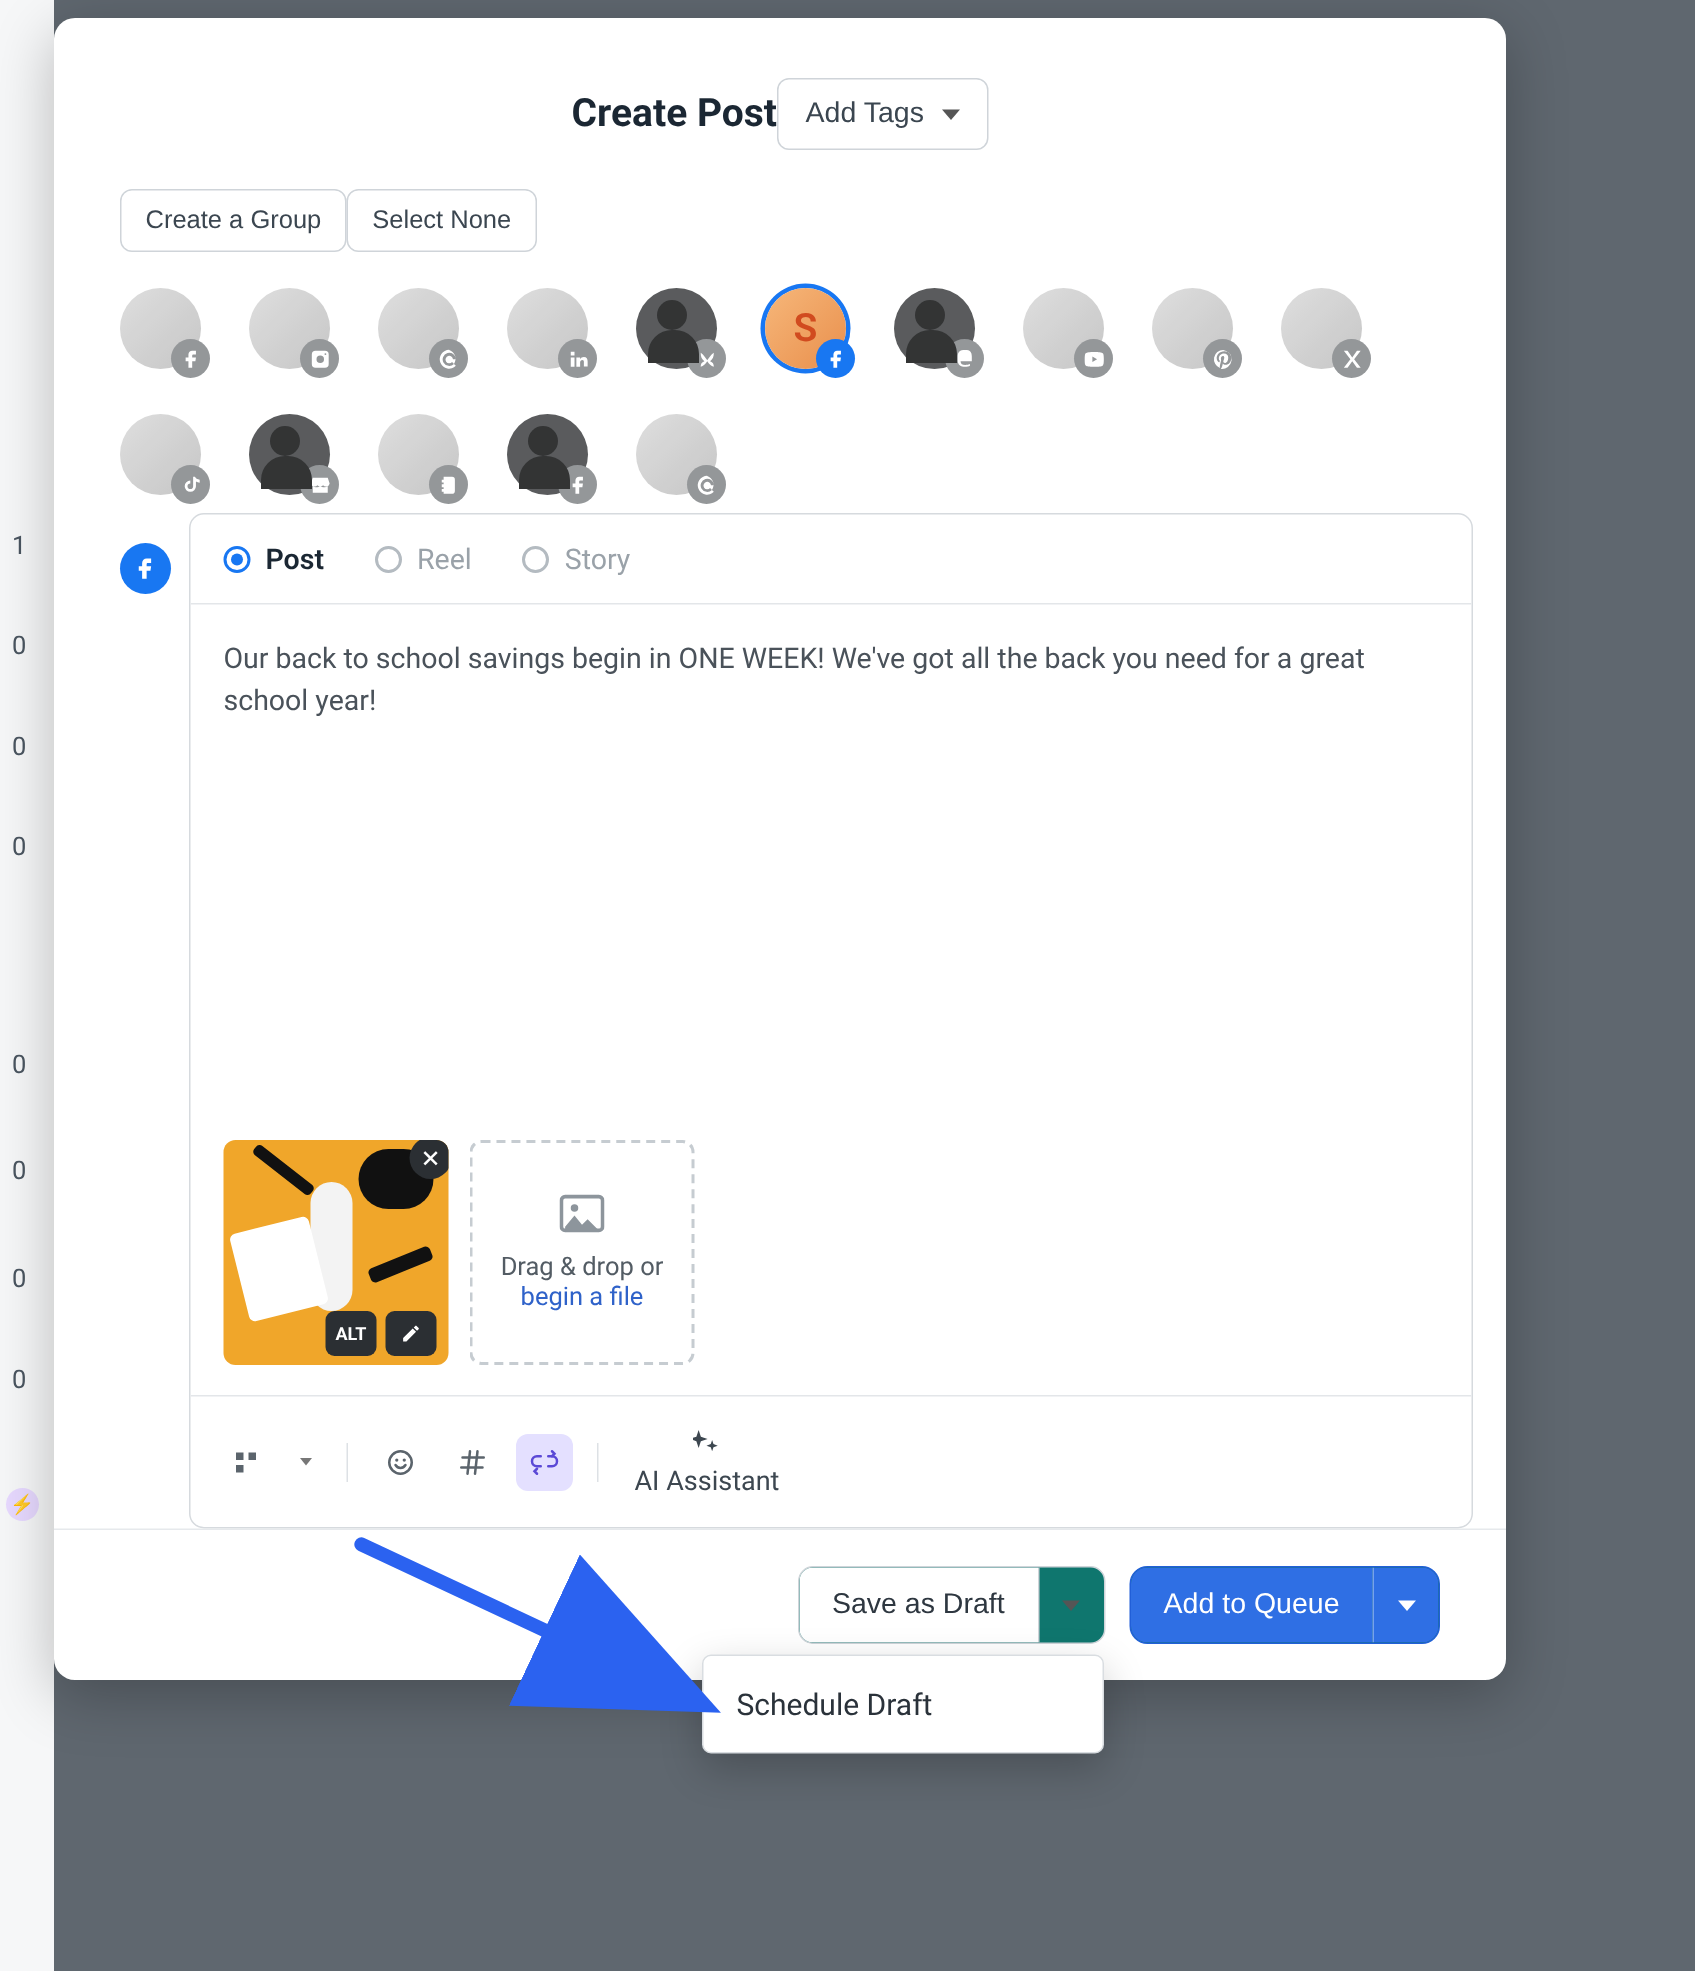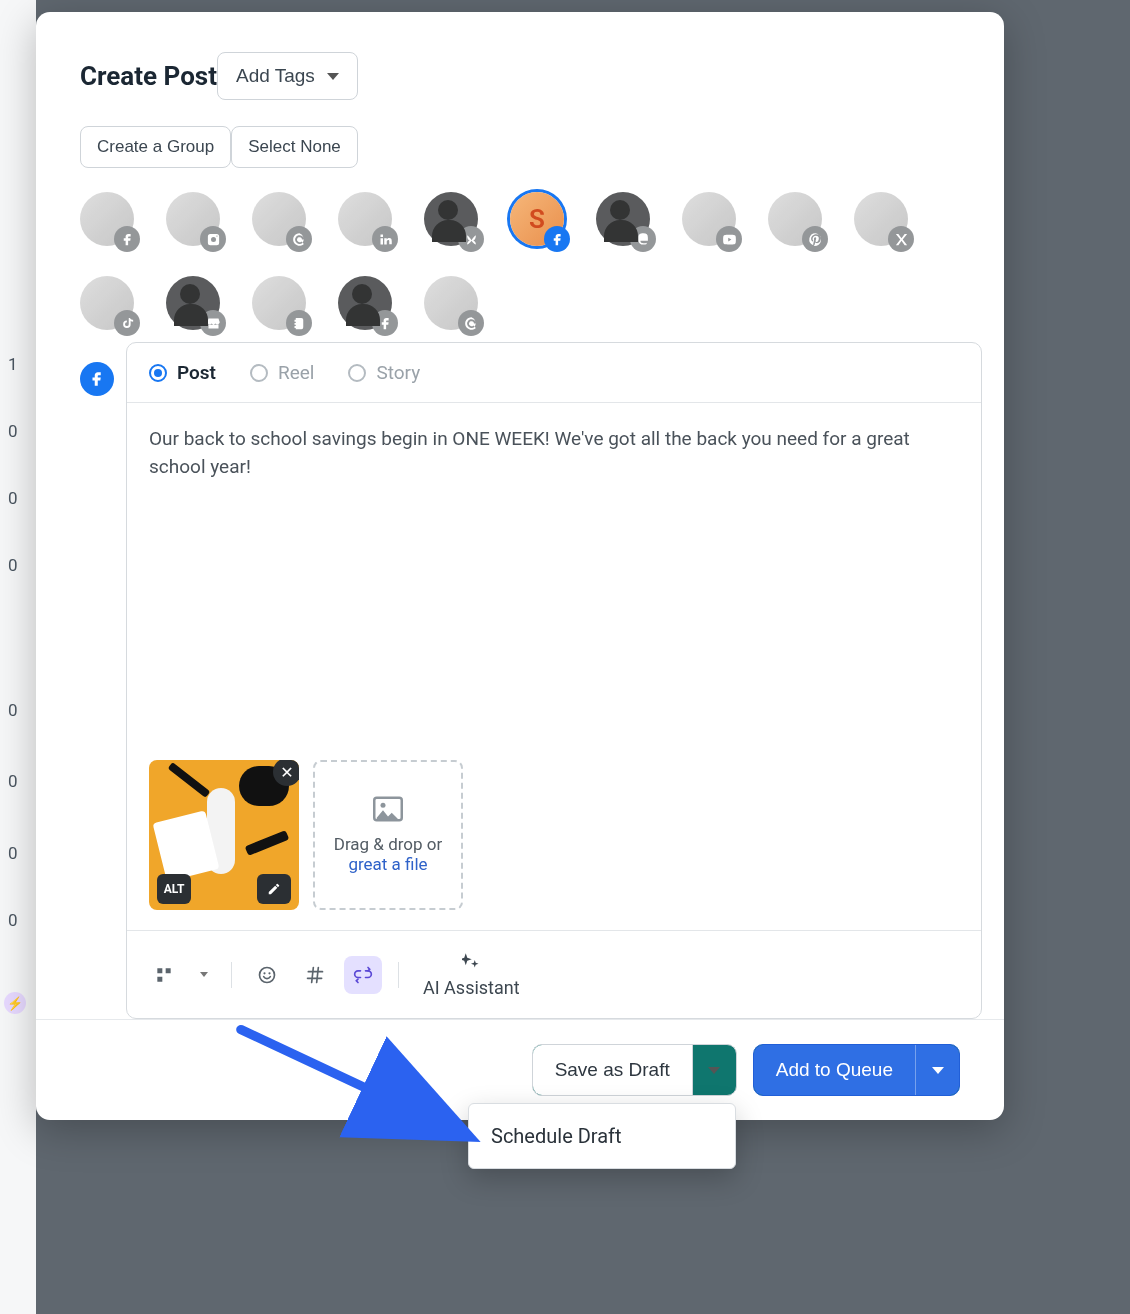--- a/index.html
+++ b/index.html
@@ -44,21 +44,21 @@
     height: 1108px;
     background: #fff;
     border-radius: 14px;
     box-shadow: 0 10px 40px rgba(0,0,0,.25);
     display: flex;
     flex-direction: column;
   }
   .modal-header {
     padding: 40px 44px 20px 44px;
     display: flex;
-    justify-content: flex-start;
+    justify-content: center;
     align-items: center;
   }
   .modal-title {
     font-size: 26px;
     font-weight: 700;
     color: #1b2733;
   }
   .add-tags-btn {
     border: 1px solid #cfd4d9;
     background: #fff;
@@ -220,21 +220,21 @@
   }
   .thumb .pen1{position:absolute;left:16px;top:16px;width:48px;height:8px;background:#111;transform:rotate(38deg);border-radius:3px;}
   .thumb .pen2{position:absolute;left:96px;top:78px;width:44px;height:10px;background:#111;transform:rotate(-22deg);border-radius:3px;}
   .thumb .close{
     position:absolute;right:-2px;top:-2px;width:28px;height:28px;border-radius:50%;
     background:#2b2f33;color:#fff;display:flex;align-items:center;justify-content:center;
     font-size:16px;cursor:pointer;
   }
   .thumb .chip-row{
     position:absolute;left:0;right:0;bottom:6px;
-    display:flex;gap:6px;justify-content:space-between;padding:0 8px;
+    display:flex;gap:6px;justify-content:flex-end;padding:0 8px;
   }
   .chip{
     background:#2b2f33;color:#fff;border-radius:6px;
     width:34px;height:30px;display:flex;align-items:center;justify-content:center;
     font-size:12px;font-weight:700;cursor:pointer;
   }
   .dropzone{
     width:150px;height:150px;
     border:2px dashed #c6ccd1;border-radius:8px;
     display:flex;flex-direction:column;align-items:center;justify-content:center;
@@ -270,21 +270,21 @@
     display:flex;
     border:1px solid #cfd4d9;border-radius:10px;overflow:hidden;
     background:#0f766e;
   }
   .split .main{
     padding:14px 22px;font-size:19px;color:#2e3740;cursor:pointer;background:#fff;border:none;
   }
   .split .dd{
     width:44px;border-left:1px solid #cfd4d9;display:flex;align-items:center;justify-content:center;cursor:pointer;
   }
-  .split.primary{border-color:#215fd8;}
+  .split.primary{border-color:#215fd8;border-radius:12px;}
   .split.primary .main{background:#2f6fe4;color:#fff;}
   .split.primary .dd{background:#2f6fe4;border-left:1px solid rgba(255,255,255,.35);}
   .split.primary .caret-down{border-top-color:#fff;}
 
   .dropdown-popup{
     position:absolute;
     left:468px; top:1103px;
     width:268px;
     background:#fff;
     border:1px solid #d9dde1;
@@ -487,21 +487,21 @@
         </div>
         <div class="dropzone">
           <div class="img-ico">
             <svg width="30" height="26" viewBox="0 0 24 20" fill="#8d959c">
                 <rect x="1" y="1" width="22" height="18" rx="2" fill="none" stroke="#8d959c" stroke-width="2"></rect>
                 <circle cx="8" cy="7" r="2"></circle>
                 <path d="M3 17l5-6 4 5 3-3 6 6H3z"></path>
               </svg>
           </div>
           <div>
-            <span>Drag &amp; drop or </span><a href="#">great a file</a>
+            <span>Drag &amp; drop or </span><a href="#">begin a file</a>
           </div>
         </div>
       </div>
 
       <div class="toolbar">
         <div class="tool">
           <svg viewBox="0 0 24 24">
               <path d="M4 14h6v6H4zM4 4h6v6H4zm10 0h6v6h-6z" fill="#5b646c"></path>
             </svg>
         </div>

